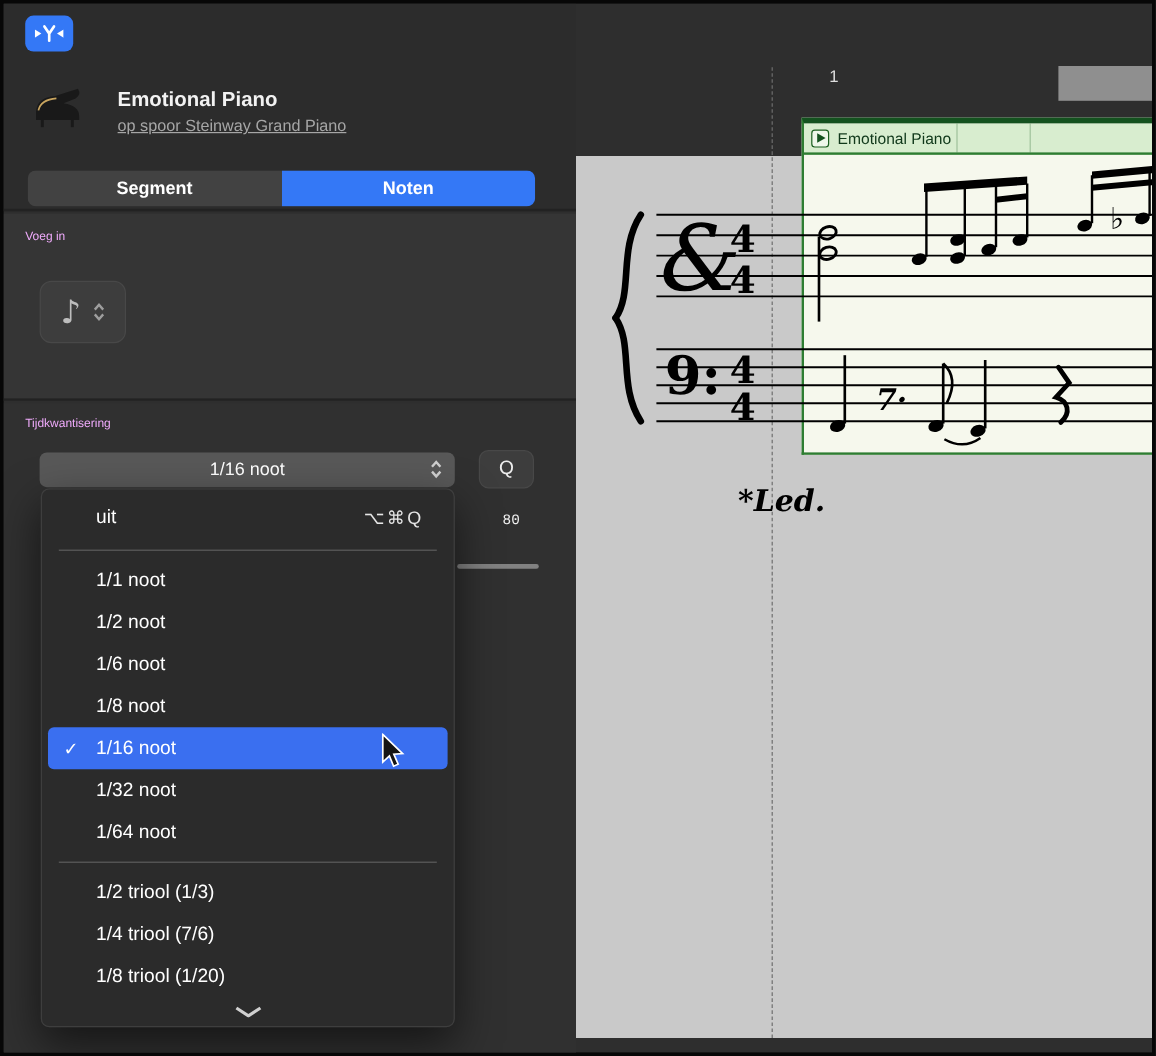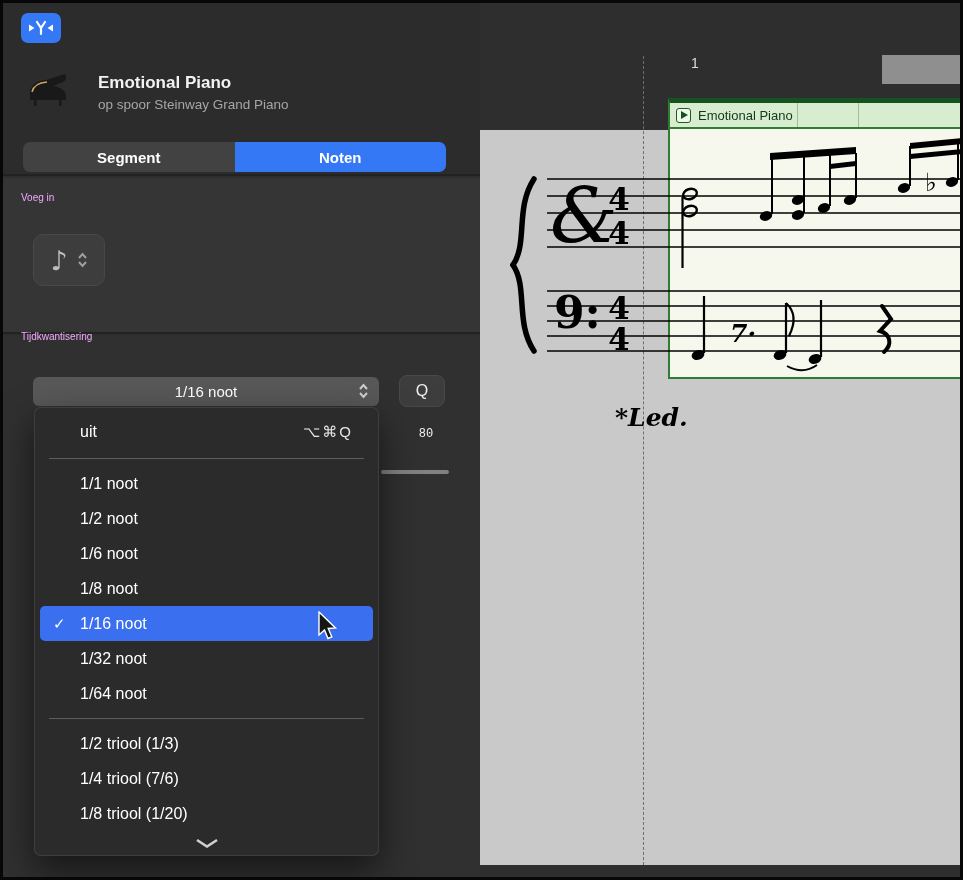--- a/index.html
+++ b/index.html
@@ -14,37 +14,37 @@
   #band-mid    { left:0; top:175px; width:477px; height:156px; background:#353535; border-bottom:2px solid #222; }
   #band-bottom { left:0; top:333px; width:477px; height:544px; background:#303030; }
 
   
   #filter-btn { left:18px; top:10px; width:40px; height:30px; border-radius:7px;
                 background:var(--accent,#3478f6); display:flex; align-items:center; justify-content:center; }
 
   
   #track-icon { left:22px; top:64px; width:46px; height:40px; }
   #hdr-title { left:95px; top:70px; font-size:17px; font-weight:bold; color:#f2f2f2; }
-  #hdr-sub   { left:95px; top:94px; font-size:13.5px; color:#a6a6a6; }
+  #hdr-sub   { left:95px; top:94px; font-size:13.5px; color:#a6a6a6;text-decoration:underline; }
 
   
   #tabs { left:20px; top:139px; width:423px; height:30px; display:flex; border-radius:7px;
           overflow:hidden; font-size:15px; font-weight:bold; color:#fff;text-align:center; }
   #tab-segment { flex:1; background:#424242; display:flex; align-items:center; justify-content:center; }
   #tab-noten   { flex:1; background:var(--accent,#3478f6); display:flex; align-items:center; justify-content:center; }
 
   
   .section-label { font-size:10px; color:#f0abfc; }
   #voeg-label { left:18px; top:189px; }
   #note-btn { left:30px; top:231px; width:72px; height:52px; background:#3d3d3d; border:1px solid #484848;
               border-radius:10px; display:flex; align-items:center; justify-content:center; gap:9px; }
   #note-btn .glyph { font-family:"DejaVu Sans", sans-serif; font-size:27px; color:#bdbdbd; }
 
   
-  #tijd-label { left:18px; top:328px; }
+  #tijd-label { left:18px; top:345px; }
   #quant-popup { left:30px; top:374px; width:346px; height:29px; background:#585858; border-radius:6px;
                  color:#fff; font-size:15px; display:flex; align-items:center; justify-content:center; }
   #quant-popup .chev { position:absolute; right:10px; top:5px; }
   #q-btn { left:396px; top:372px; width:46px; height:32px; background:#3d3d3d; border:1px solid #484848;
            border-radius:8px; color:#ededed; font-size:16px; display:flex; align-items:center; justify-content:center; }
   #strength-val { left:398px; top:424px; width:50px; text-align:center; color:#f0f0f0; font-size:12px;font-family:Liberation Mono, monospace; }
   #slider-frag { left:378px; top:467px; width:68px; height:4px; border-radius:2px; background:#818181; }
 
   
   #menu { position:absolute; left:31px; top:404px; width:345px; background:rgba(43,43,43,0.97);

